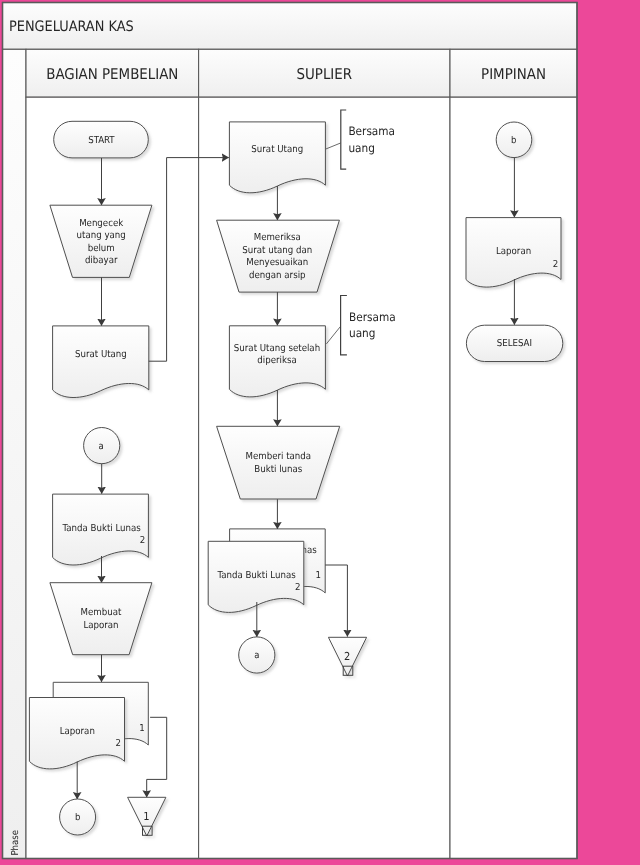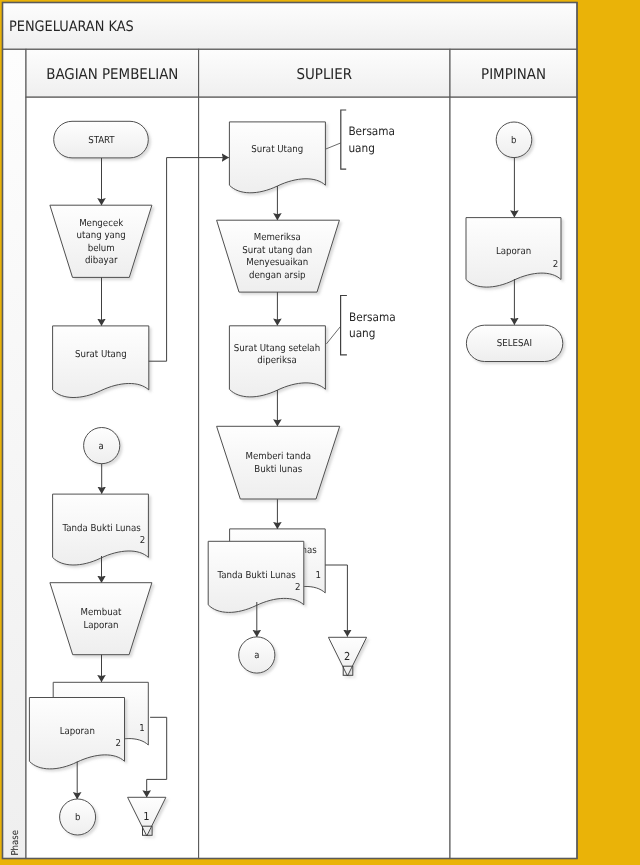--- a/index.html
+++ b/index.html
@@ -1,20 +1,20 @@
 <!DOCTYPE html>
 <html><head>
 <meta charset="utf-8">
 <title>PENGELUARAN KAS</title>
 <style>
   html,body{margin:0;padding:0;background:#ffffff;}
   *{-webkit-font-smoothing:antialiased;text-rendering:geometricPrecision;}
   body{width:640px;height:865px;overflow:hidden;
        font-family:"DejaVu Sans",sans-serif;font-stretch:condensed;}
-  #root{position:relative;width:640px;height:865px;background:#eab308;}
+  #root{position:relative;width:640px;height:865px;background:#ec4899;}
   svg#chart{display:block;position:absolute;left:0;top:0;}
   text{font-family:"DejaVu Sans",sans-serif;font-stretch:condensed;fill:#262626;}
   .title{fill:#262626;}
   .lbl{fill:#262626;}
   .hdr{fill:url(#hdrfill);stroke:#5a5a5a;stroke-width:1.1;}
   .body{fill:#ffffff;stroke:#5a5a5a;stroke-width:1.1;}
   .frame{fill:none;stroke:#5a5a5a;stroke-width:1.5;}
   .sh{fill:url(#shfill);stroke:#4f4f4f;stroke-width:1.0;}
   .cn{fill:none;stroke:#404040;stroke-width:1.0;}
   .cn2{fill:none;stroke:#595959;stroke-width:0.9;}

